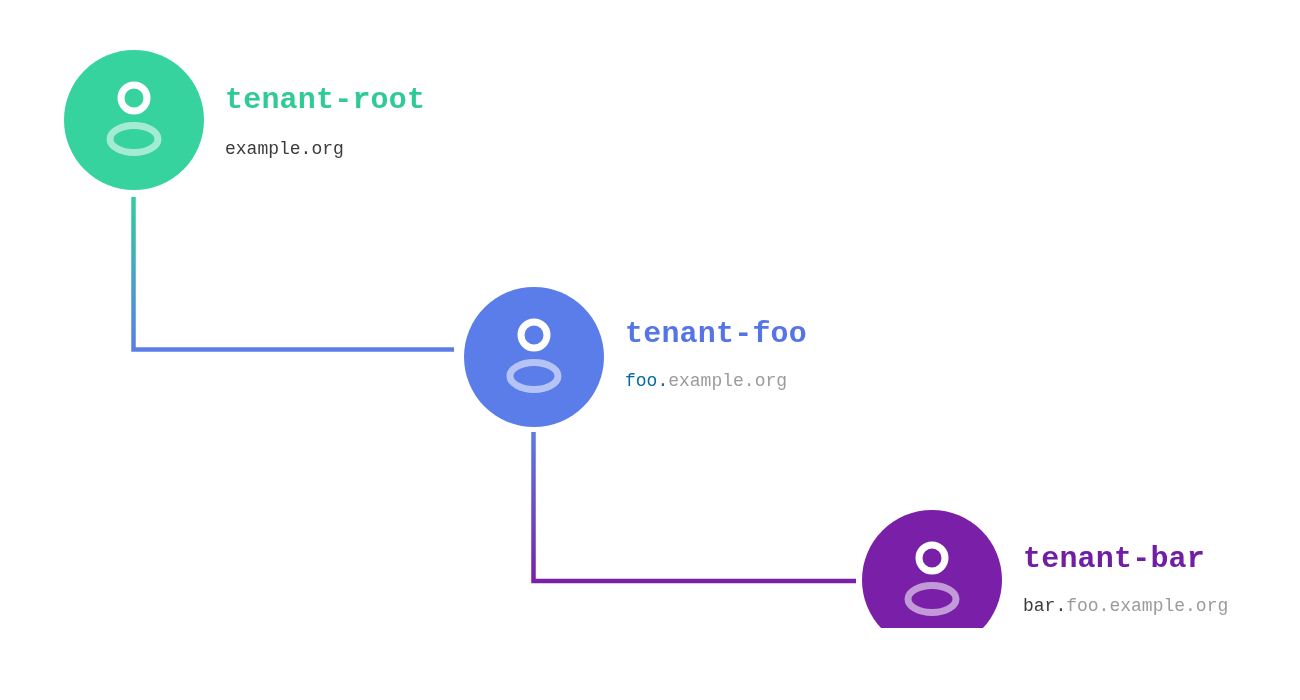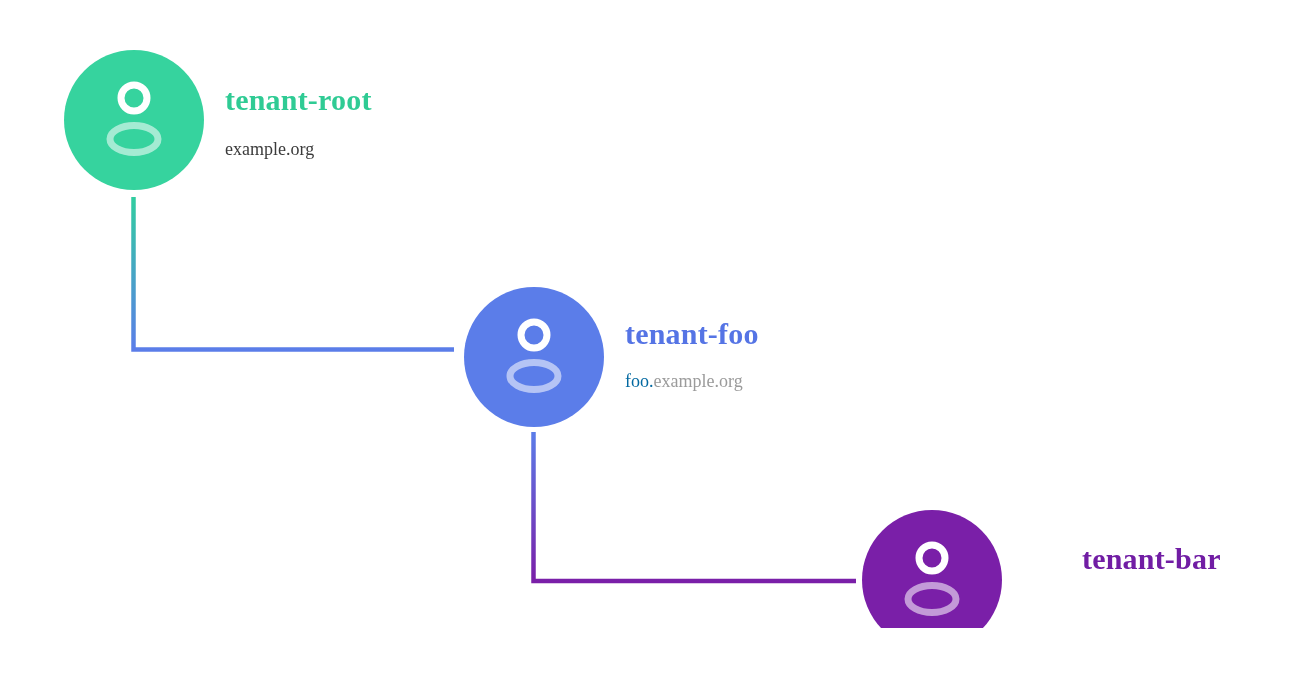--- a/index.html
+++ b/index.html
@@ -6,21 +6,21 @@
     margin: 0;
     padding: 0;
     background: #ffffff;
   }
   .canvas {
     position: relative;
     width: 1300px;
     height: 628px;
     background: #ffffff;
     overflow: hidden;
-    font-family: Liberation Serif, serif;
+    font-family: Liberation Mono, monospace;
   }
   .connectors {
     position: absolute;
     left: 0;
     top: 0;
     width: 1300px;
     height: 700px;
   }
   .avatar {
     position: absolute;
@@ -39,21 +39,21 @@
   .node-title {
     position: absolute;
     font-size: 30px;
     font-weight: 700;
     line-height: 34px;
     letter-spacing: 0.2px;
     white-space: nowrap;
   }
   .node-title.n1 { left: 225px;  top: 83px;  }
   .node-title.n2 { left: 625px;  top: 317px; }
-  .node-title.n3 { left: 1082px; top: 542px; }
+  .node-title.n3 { left: 1023px; top: 542px; }
   .node-domain {
     position: absolute;
     font-size: 18px;
     line-height: 25px;
     white-space: nowrap;
   }
   .node-domain.n1 { left: 225px;  top: 137px; }
   .node-domain.n2 { left: 625px;  top: 369px; }
   .node-domain.n3 { left: 1023px; top: 594px; }
 </style>
@@ -99,14 +99,17 @@
     <span style="color: #0369a1;">foo.</span><span style="color: rgb(155, 155, 155);">example.org</span>
   </div>
 
   <div class="avatar n3" style="background: rgb(122, 31, 168);">
     <svg viewBox="0 0 140 140" aria-hidden="true">
       <circle cx="70" cy="48" r="13" fill="none" stroke="#ffffff" stroke-width="7"></circle>
       <ellipse cx="70" cy="89" rx="24" ry="13.5" fill="none" stroke="rgba(255,255,255,0.55)" stroke-width="7"></ellipse>
     </svg>
   </div>
   <div class="node-title n3" style="color: rgb(113, 29, 164);">tenant-bar</div>
+  <div class="node-domain n3">
+    <span style="color: rgb(59, 59, 59);">bar.</span><span style="color: rgb(155, 155, 155);">foo.example.org</span>
+  </div>
 
 </div>
 
 </body></html>

